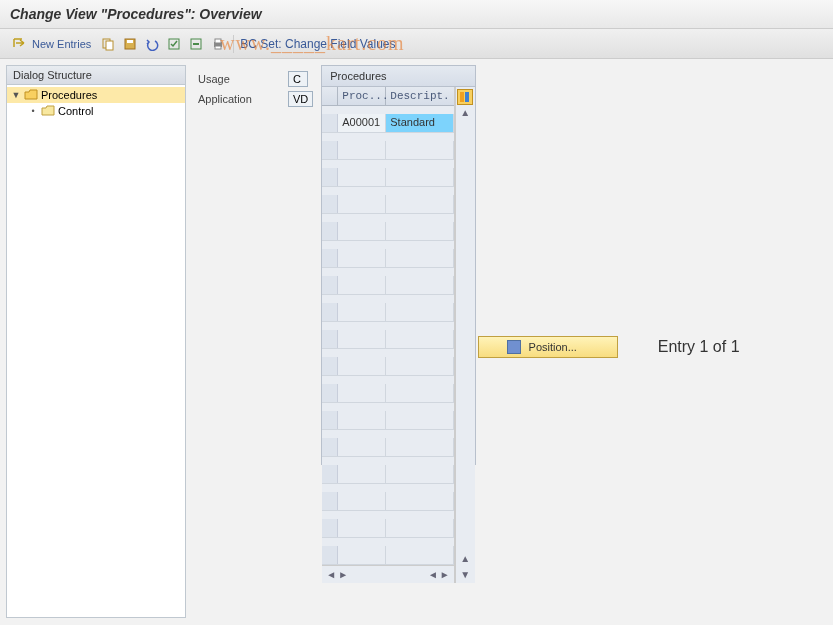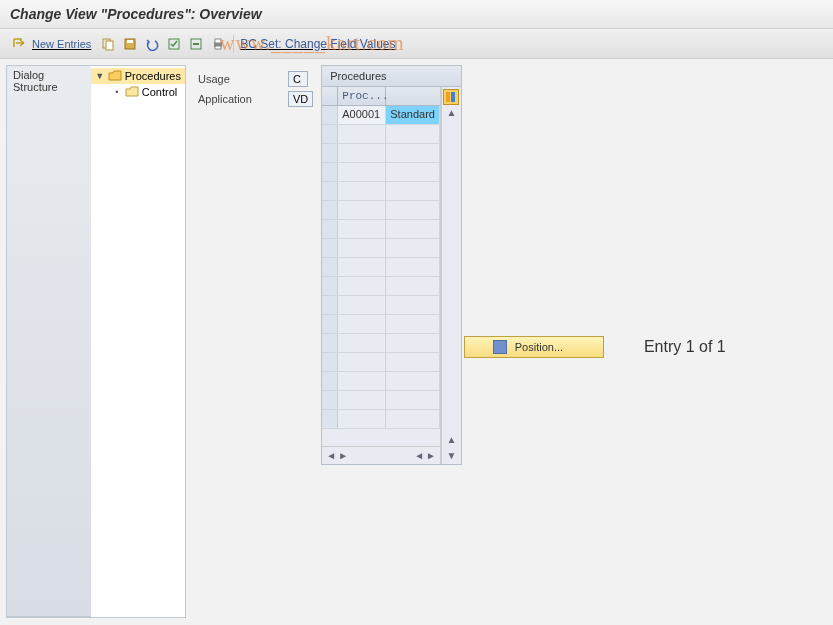--- a/index.html
+++ b/index.html
@@ -22,42 +22,41 @@
     color: #333;
   }
   .toolbar {
     background: linear-gradient(#f0f0f0, #e0e0e0);
     border-bottom: 1px solid #ccc;
     padding: 4px 10px;
     display: flex;
     align-items: center;
     gap: 4px;
     height: 30px;
-    text-decoration: underline;
   }
   .tb-icon {
     width: 18px; height: 18px;
     display: flex; align-items: center; justify-content: center;
     cursor: pointer;
     border-radius: 2px;
   }
   .tb-text { color: #3a5a98; font-size: 11px; margin-right: 4px; cursor:pointer; }
   .tb-link { color: #3a5a98; font-size: 12px; cursor:pointer; }
   .tb-sep { width:1px; height:18px; background:#ccc; margin:0 2px; }
   .main {
     display: flex;
     height: calc(100% - 60px);
     padding: 6px;
     gap: 6px;
   }
   .sidebar {
     width: 180px;
     background: #fff;
     border: 1px solid #c0c8d0;
-    display:flex; flex-direction:row;
+    display:flex; flex-direction:column;
   }
   .sidebar-header {
     background: linear-gradient(#e8ecf0,#d8dce4);
     border-bottom:1px solid #c0c8d0;
     padding: 3px 6px;
     font-size: 11px;
     color:#333;
   }
   .tree { padding: 2px 0; flex:1; }
   .tree-row {
@@ -103,21 +102,21 @@
   }
   .grid-head {
     display:flex; background:linear-gradient(#e4e9f0,#d6dde8);
     border-bottom:1px solid #b0b8c4;
     font-family:Liberation Mono, monospace;
   }
   .gh-sel { width:16px; border-right:1px solid #b0b8c4; }
   .gh-col1 { width:48px; padding:3px 4px; border-right:1px solid #b0b8c4; color:#4a5a7a;}
   .gh-col2 { flex:1; padding:3px 4px; color:#4a5a7a;}
   .grid-body { flex:1; overflow:hidden; background:#e8ecf2;}
-  .g-row { display:flex; height:19px; border-bottom:1px solid #d0d6de;}
+  .g-row { display:flex; height:19px; border-bottom:1px solid #d0d6de;margin-top:8px;}
   .g-sel { width:16px; background:#dde3ec; border-right:1px solid #c8cedb;}
   .g-c1 { width:48px; padding:2px 4px; background:#eef2f6; border-right:1px solid #d0d6de; color:#333;}
   .g-c2 { flex:1; padding:2px 4px; background:#7dd3fc; border-right:1px solid #d0d6de; color:#333;}
   .g-row.empty .g-c1, .g-row.empty .g-c2 { background:#e8ecf2; }
   .right-tools {
     width:20px; background:#e8ecf2; border-left:1px solid #ccc;
     display:flex; flex-direction:column; align-items:center;
     padding-top:2px; gap:2px;
   }
   .rt-icon { width:16px;height:16px; background:#f8d060; border:1px solid #c09020; font-size:9px; display:flex;align-items:center;justify-content:center; cursor:pointer;}
@@ -246,20 +245,21 @@
       </div>
     </div>
 
     <div class="panel">
       <div class="panel-header">Procedures</div>
       <div class="grid-wrap">
         <div class="grid">
           <div class="grid-head">
             <div class="gh-sel"></div>
             <div class="gh-col1">Proc...</div>
+            <div class="gh-col2">Descript.</div>
           </div>
           <div class="grid-body" id="grid-body">
               <div class="g-row">
                 <div class="g-sel"></div>
                 <div class="g-c1">A00001</div>
                 <div class="g-c2">Standard</div>
               </div>
               <div class="g-row empty">
                 <div class="g-sel"></div>
                 <div class="g-c1"></div>

